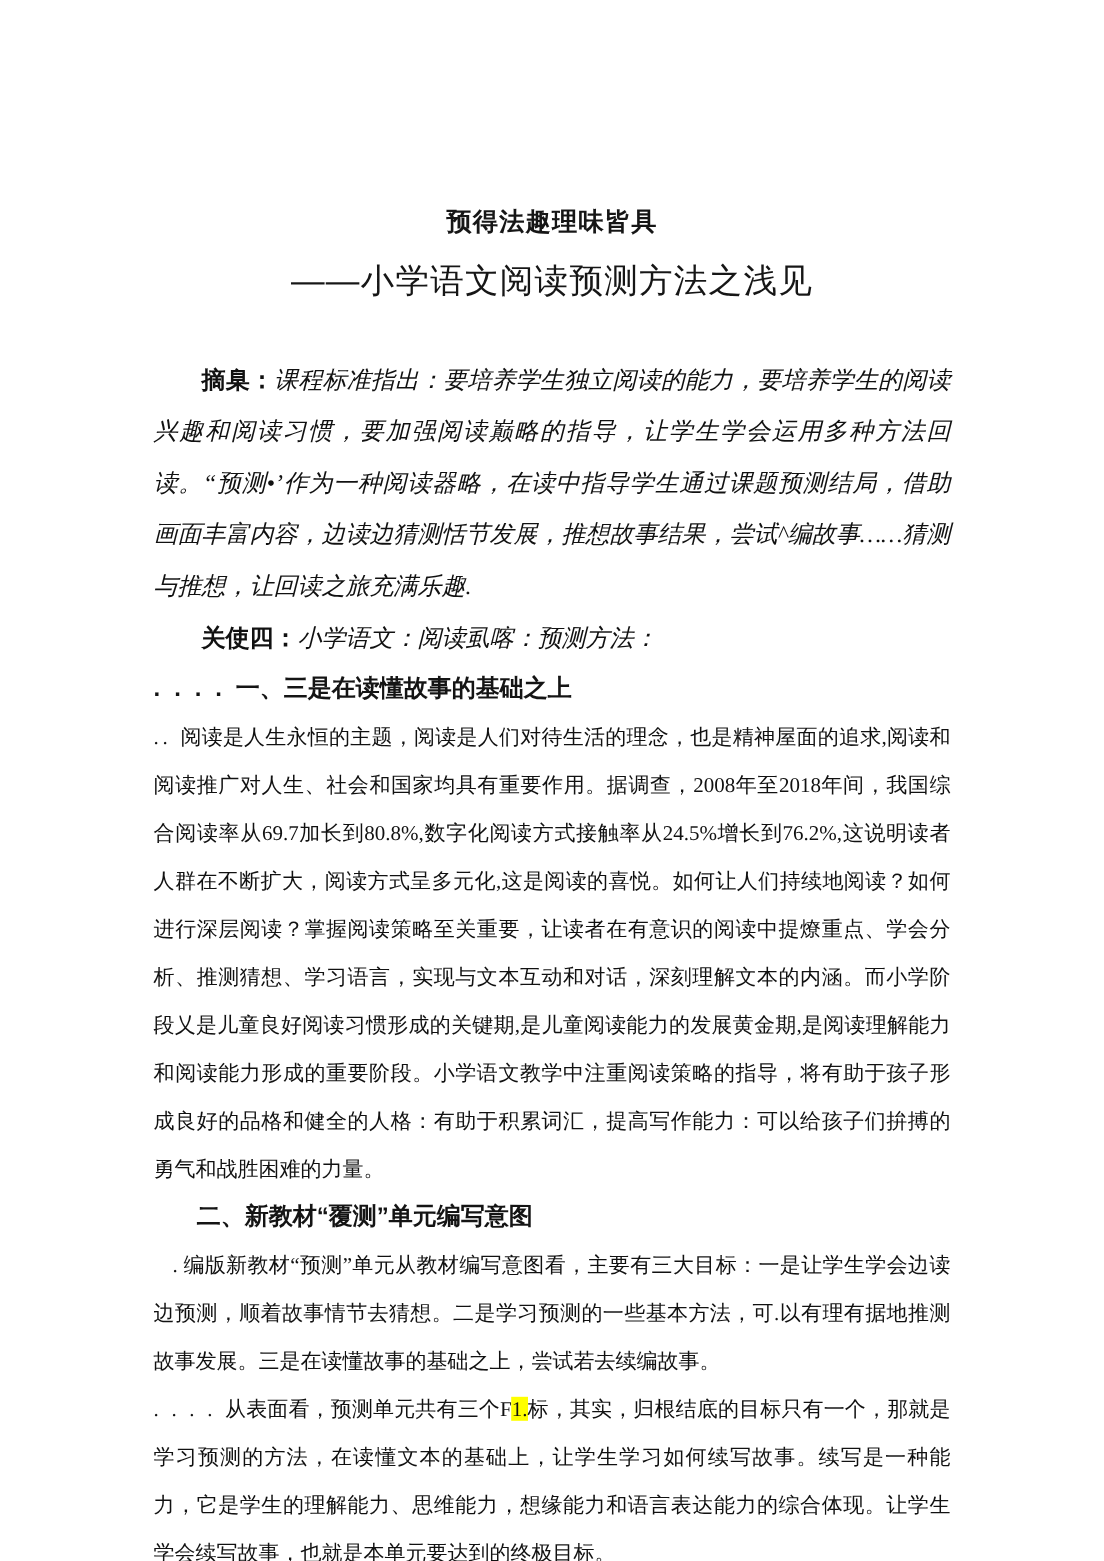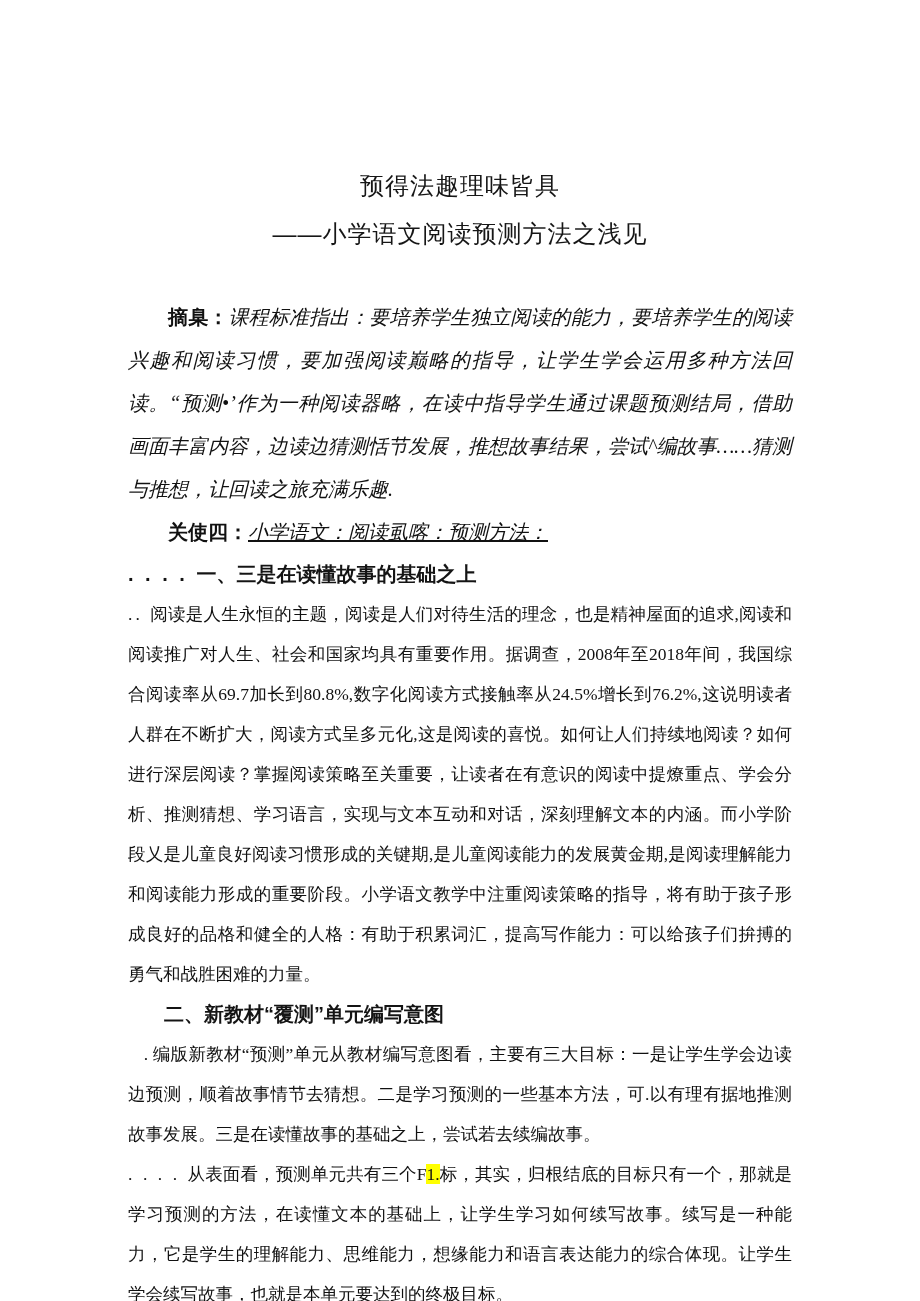--- a/index.html
+++ b/index.html
@@ -17,31 +17,31 @@
     box-sizing: border-box;
     width: 920px;
     height: 1301px;
     padding: 170px 128px 0 128px;
     background: #ffffff;
   }
   .doc-title {
     margin: 0;
     text-align: center;
     font-family: "Liberation Sans", sans-serif;
-    font-size: 24px;
-    font-weight: 400;
+    font-size: 21px;
+    font-weight: 700;
     letter-spacing: 1px;
     line-height: 32px;
     color: #161616;
   }
   .doc-subtitle {
     margin: 16px 0 0 0;
     text-align: center;
     font-family: "Liberation Sans", sans-serif;
-    font-size: 24px;
+    font-size: 28px;
     font-weight: 500;
     letter-spacing: 1px;
     line-height: 32px;
     color: #161616;
   }
   .abstract {
     margin: 46px 0 0 0;
     font-family: "Liberation Serif", serif;
     font-style: italic;
     font-size: 20px;
@@ -62,21 +62,20 @@
     text-indent: 2em;
   }
   .keywords .label {
     font-family: "Liberation Sans", sans-serif;
     font-style: normal;
     font-weight: 700;
     text-align: center;
   }
   .keywords .kw-text {
     font-style: italic;
-    text-decoration: underline;
   }
   .sec-heading {
     margin: 0;
     font-family: "Liberation Sans", sans-serif;
     font-size: 20px;
     font-weight: 700;
     line-height: 40px;
     color: #141414;
   }
   .sec-heading.indent2 {

